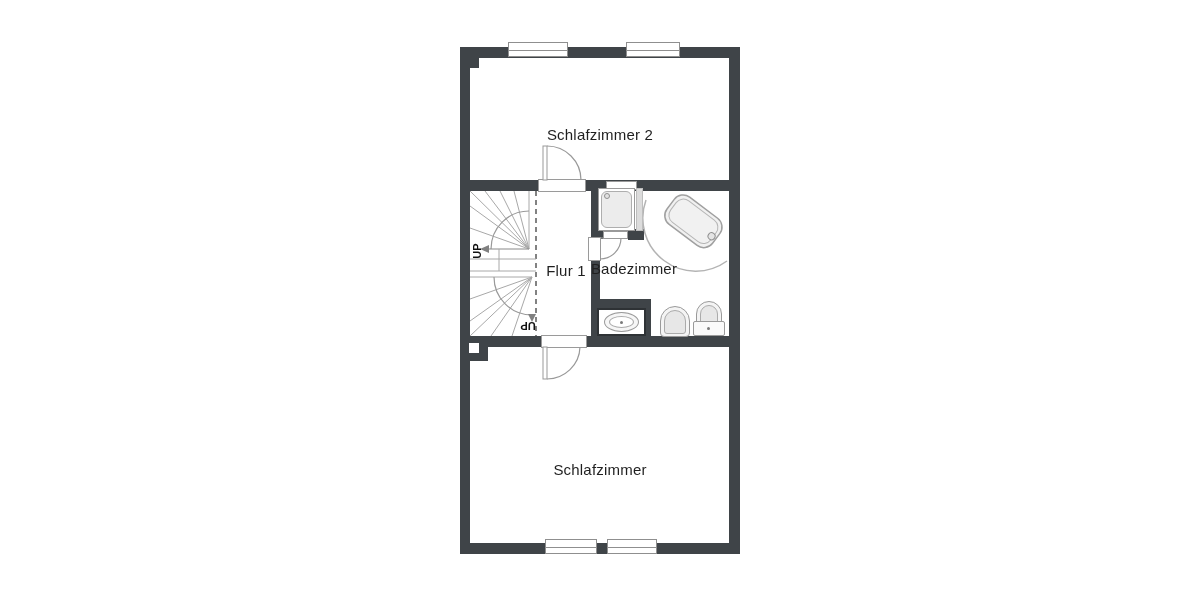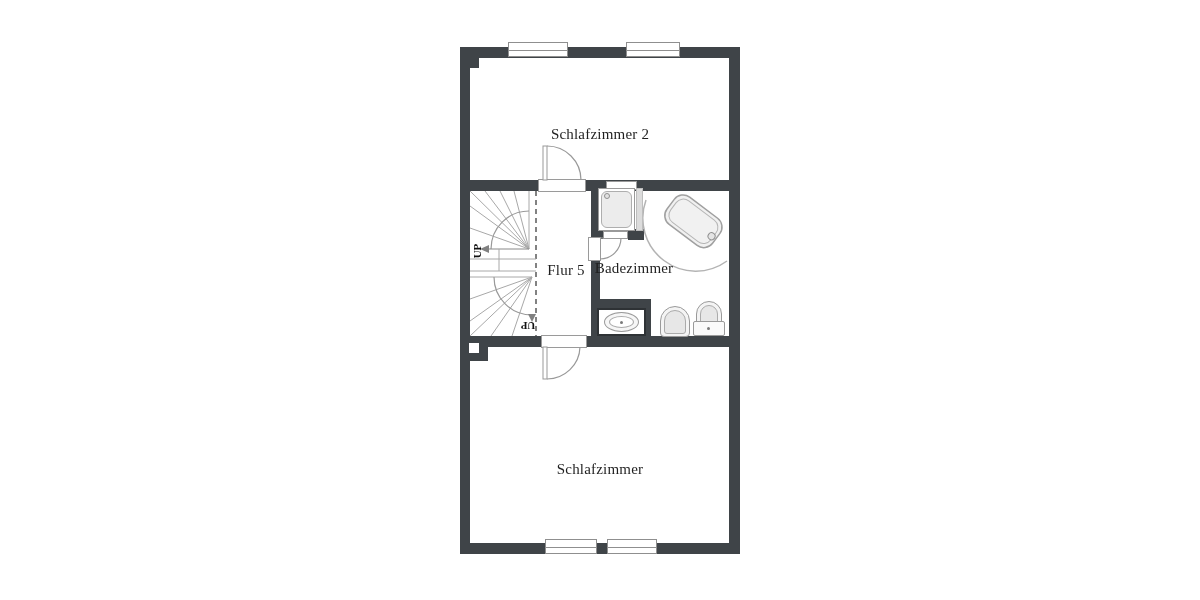--- a/index.html
+++ b/index.html
@@ -1,17 +1,17 @@
 <!DOCTYPE html>
 <html><head>
 <meta charset="utf-8">
 <style>
   html,body{margin:0;padding:0;background:#fff;}
   .canvas{position:relative;width:1200px;height:600px;background:#ffffff;overflow:hidden;
-          font-family:Liberation Serif, serif;}
+          font-family:Liberation Sans, sans-serif;}
   .wall{position:absolute;background:#3f4448;}
   .white-sq{position:absolute;background:#ffffff;}
   .sill{position:absolute;background:#ffffff;border:1px solid #9a9a9a;box-sizing:border-box;}
   .window{position:absolute;background:#ffffff;border:1px solid #8f8f8f;box-sizing:border-box;}
   .win-line{position:absolute;left:0;right:0;top:50%;height:0;border-top:1px solid #8f8f8f;}
   .niche{position:absolute;background:#ffffff;border:1px solid #9a9a9a;box-sizing:border-box;}
   svg.overlay{position:absolute;left:0;top:0;}
   .room-label{position:absolute;transform:translate(-50%,-50%);font-size:15px;color:#1f1f1f;
               white-space:nowrap;letter-spacing:.2px;}
   .up-label{position:absolute;transform:translate(-50%,-50%) rotate(-90deg);font-size:11px;
@@ -149,19 +149,19 @@
 
   <div class="fix bowl" style="left:660px;top:306px;width:30px;height:31px;border-radius:15px 15px 4px 4px;"></div>
   <div class="fix bowl-inner" style="left:664px;top:310px;width:22px;height:24px;border-radius:11px 11px 3px 3px;"></div>
 
   <div class="fix bowl" style="left:696px;top:301px;width:26px;height:26px;border-radius:13px 13px 4px 4px;"></div>
   <div class="fix bowl-inner" style="left:700px;top:305px;width:18px;height:19px;border-radius:9px 9px 3px 3px;"></div>
   <div class="fix tank" style="left:693px;top:321px;width:32px;height:15px;"></div>
   <div class="fix dot" style="left:707px;top:327px;width:3px;height:3px;"></div>
 
   <div class="room-label" style="left:600px;top:134px;">Schlafzimmer 2</div>
-  <div class="room-label" style="left:566px;top:270px;">Flur 5</div>
+  <div class="room-label" style="left:566px;top:270px;">Flur 1</div>
   <div class="room-label" style="left:634px;top:268px;">Badezimmer</div>
   <div class="room-label" style="left:600px;top:469px;">Schlafzimmer</div>
   <div class="up-label" style="left:477px;top:251px;">UP</div>
   <div class="up-label flip" style="left:528px;top:326px;">UP</div>
 
 </div>
 
 </body></html>

